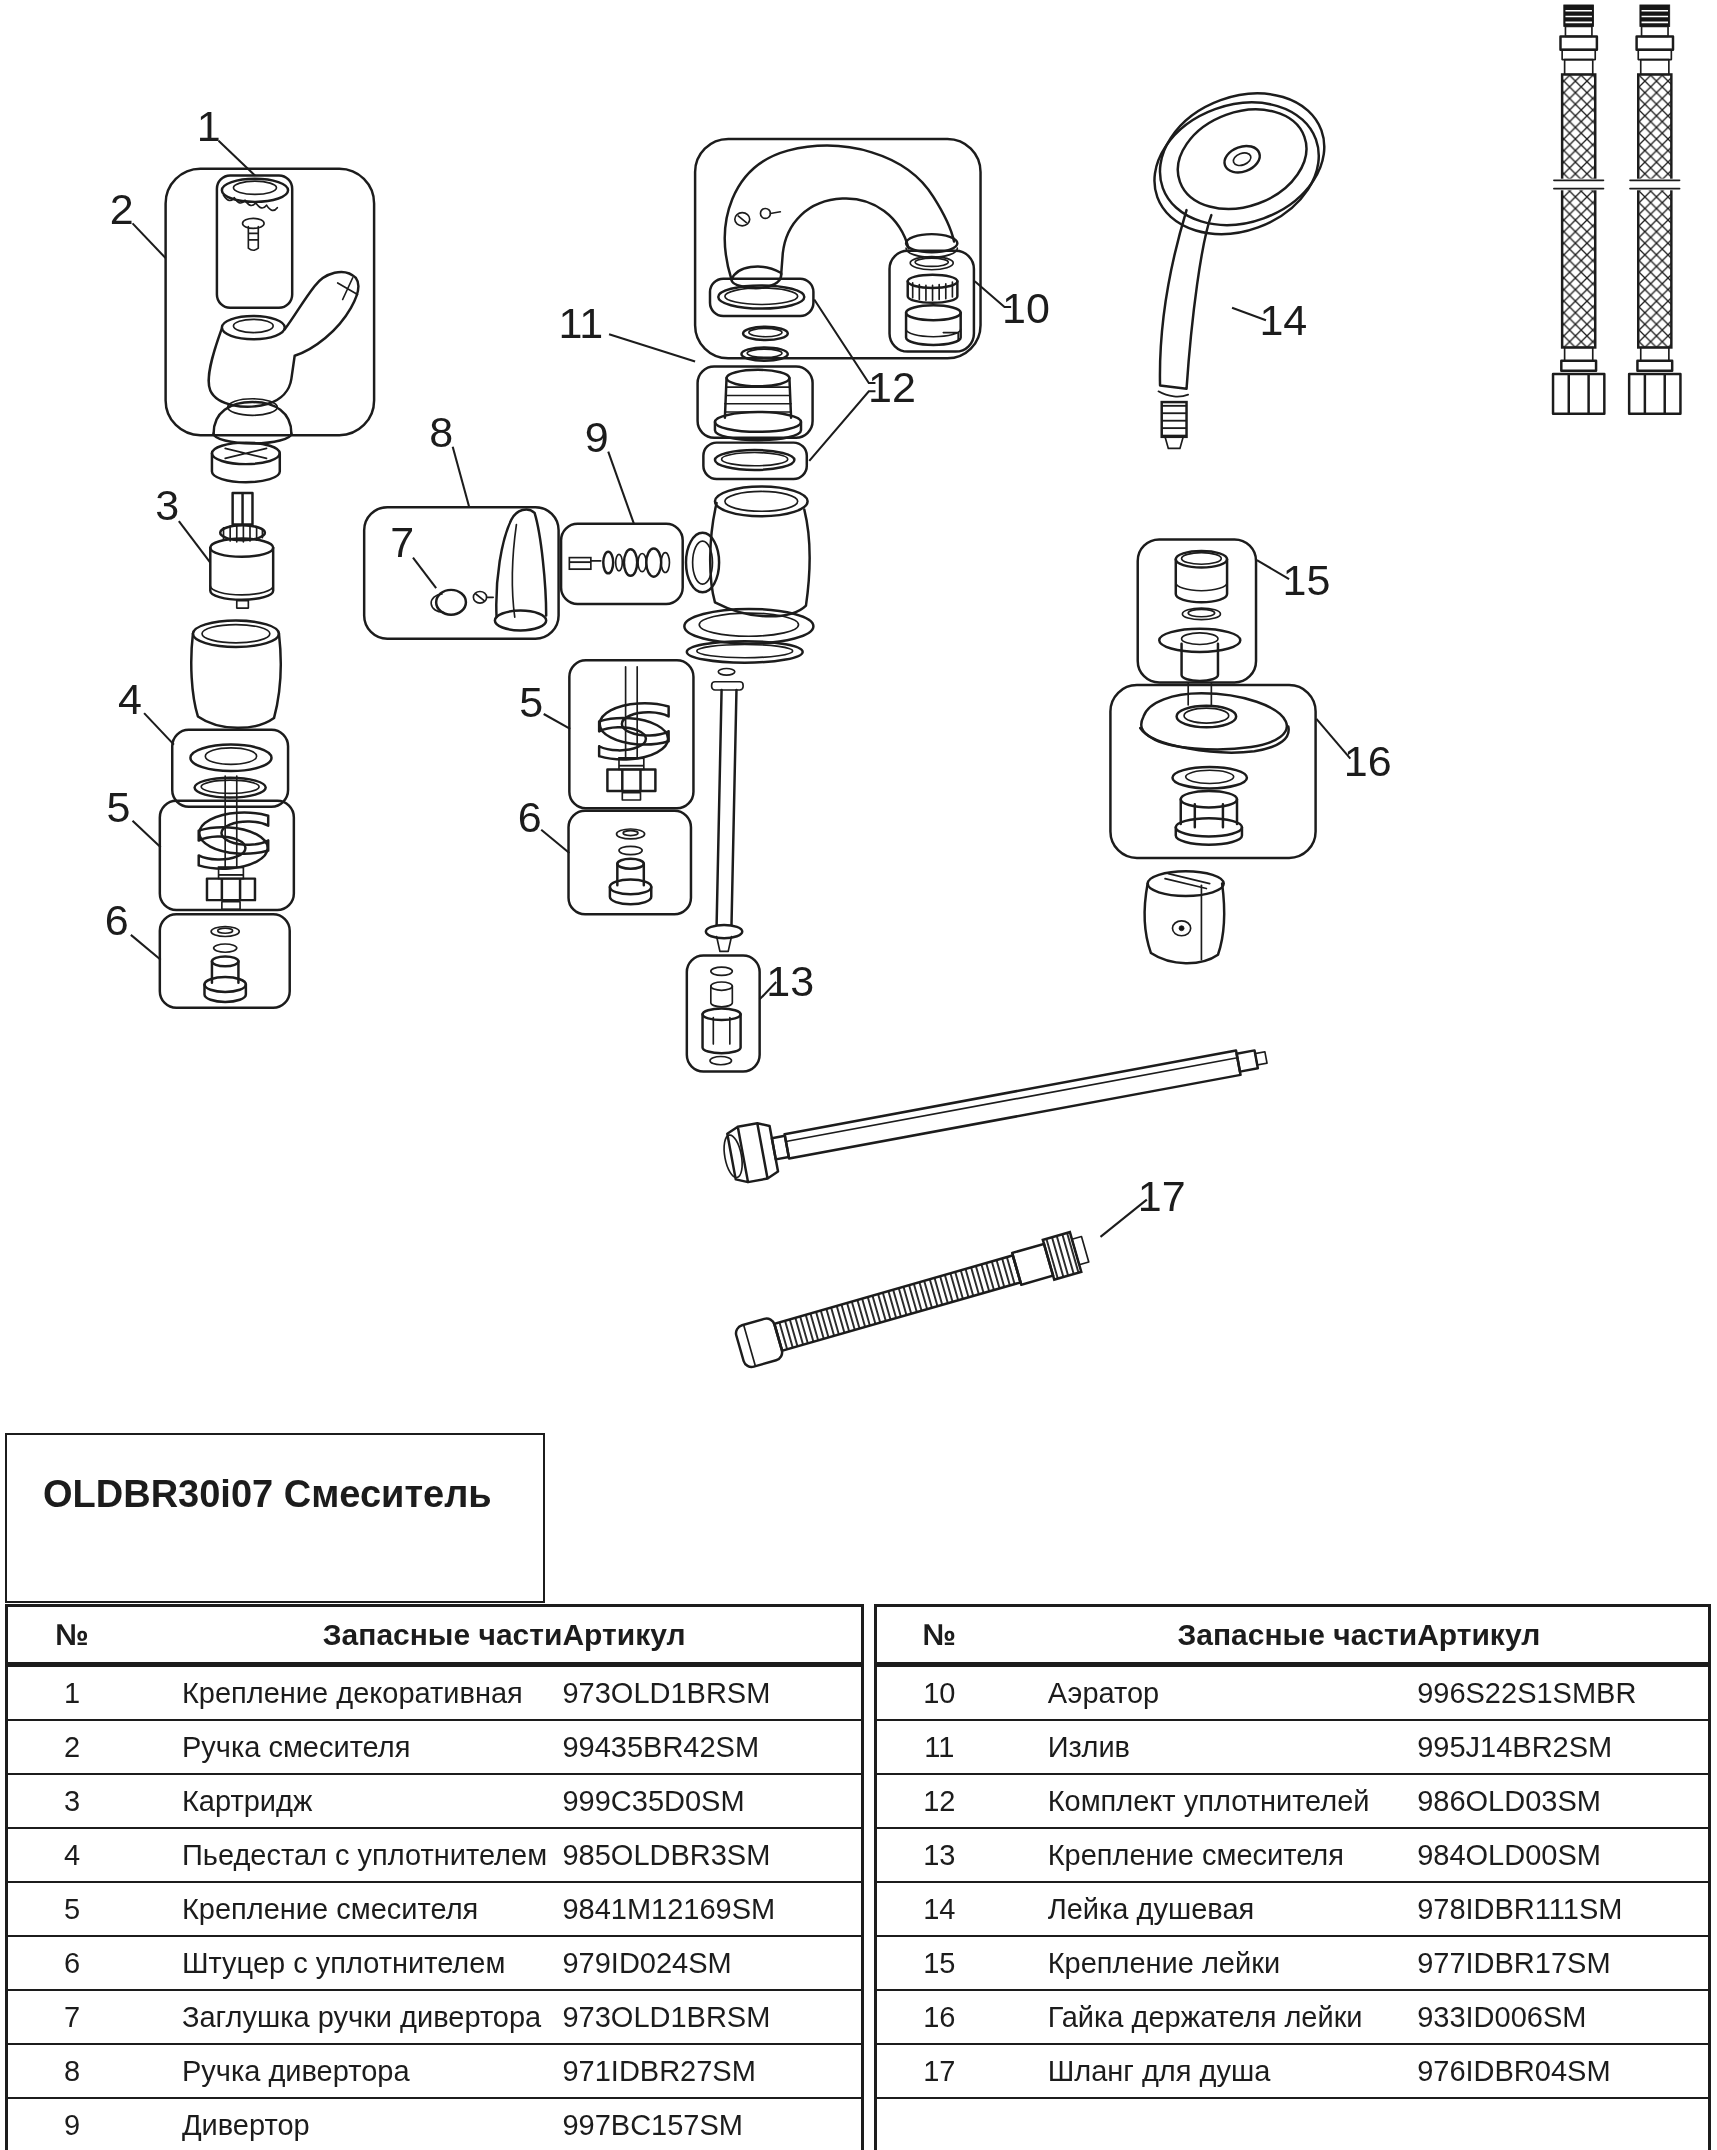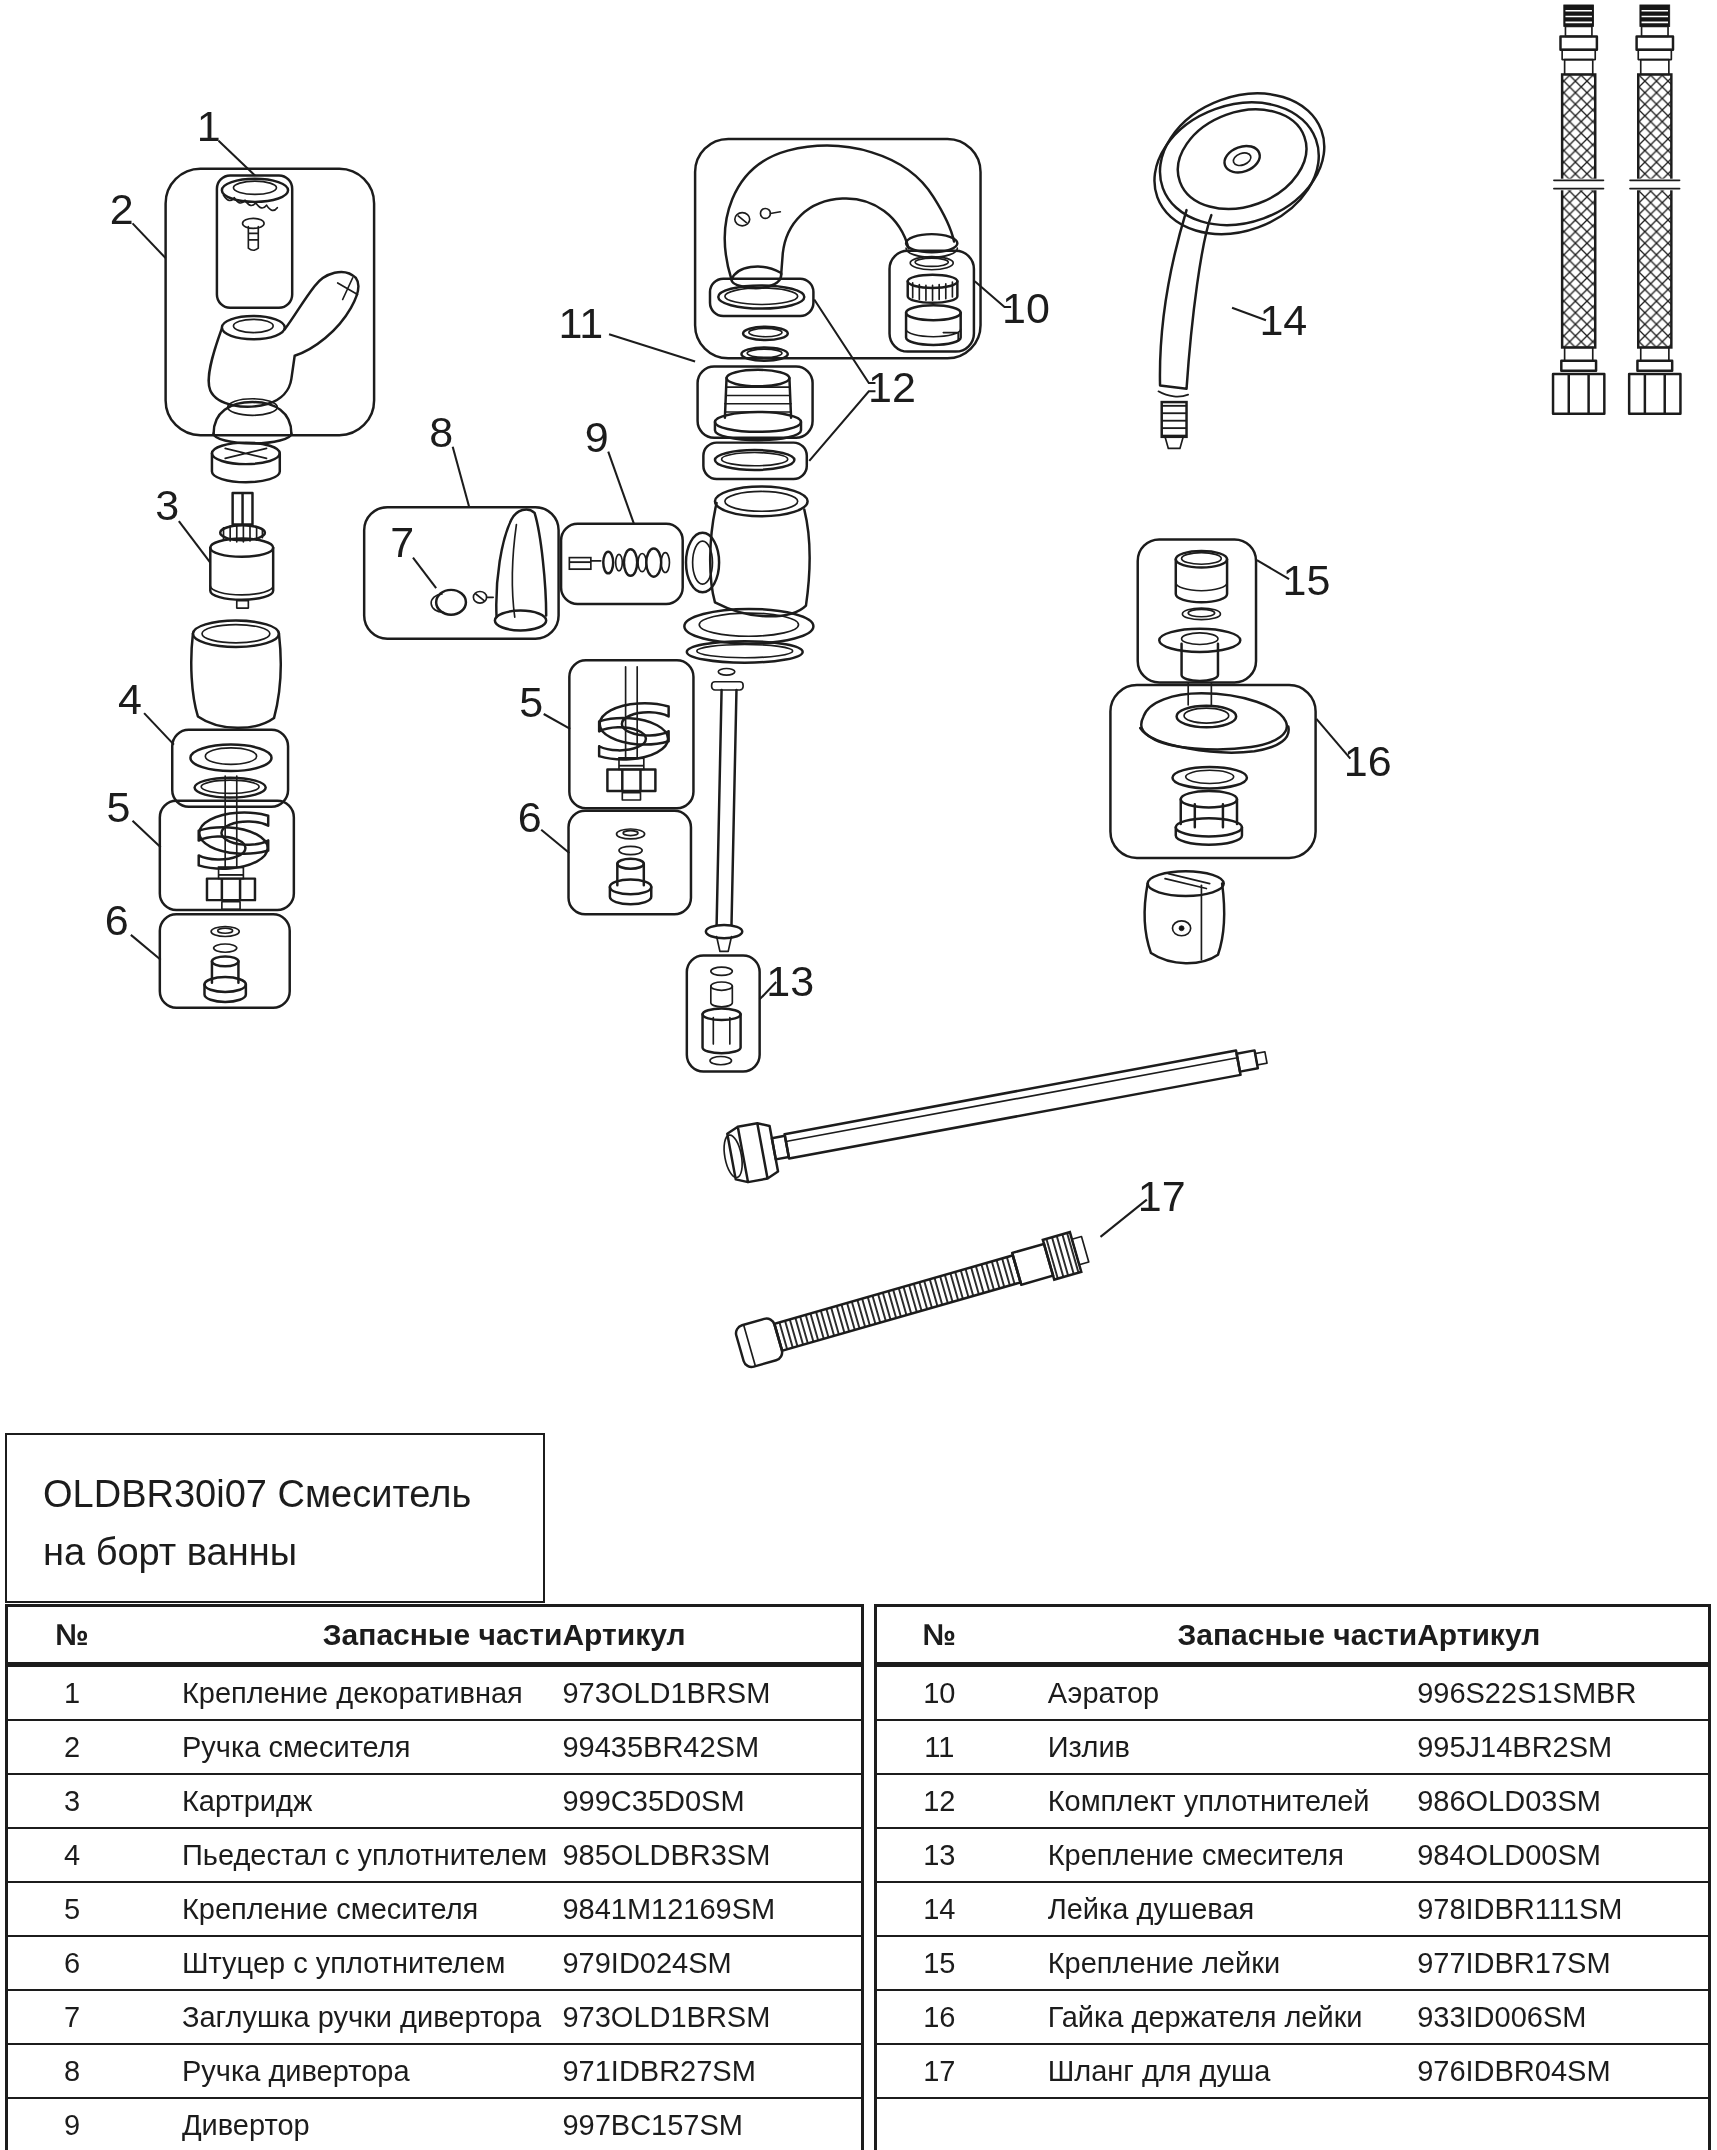--- a/index.html
+++ b/index.html
@@ -10,21 +10,21 @@
   svg .ln2{stroke:#1c1c1c;stroke-width:2;fill:none;stroke-linecap:round;stroke-linejoin:round;}
   svg .box{stroke:#1c1c1c;stroke-width:3;fill:none;}
   svg .leader{stroke:#1c1c1c;stroke-width:2.5;fill:none;}
   svg .fillw{fill:#ffffff;}
   svg .dark{fill:#161616;stroke:#161616;}
   .callout-num{font-family:"Liberation Sans",sans-serif;font-size:52px;fill:#1c1c1c;
                text-anchor:middle;}
   
   .title-box{position:absolute;left:5px;top:1433px;width:540px;height:170px;
              border:2.5px solid #1c1c1c;box-sizing:border-box;
-             padding:31px 0 0 36px;font-size:38px;font-weight:400;line-height:1.52;}
+             padding:31px 0 0 36px;font-size:38px;font-weight:700;line-height:1.52;}
   
   .ptable{position:absolute;top:1604px;box-sizing:border-box;
           border:3.3px solid #1c1c1c;background:#fff;}
   .ptable.left{left:5px;width:859px;}
   .ptable.right{left:874px;width:837px;}
   .trow{display:grid;grid-template-columns:15% 50% 35%;align-items:center;
         height:52px;border-bottom:2.5px solid #1c1c1c;font-size:29px;}
   .trow.thead{height:55px;font-weight:700;border-bottom:5px solid #1c1c1c;font-size:30px;}
   .trow:last-child{border-bottom:none;}
   .cell{white-space:nowrap;overflow:hidden;}
@@ -395,21 +395,20 @@
         <text x="955" y="1186" dy="0.35em" class="callout-num">13</text>
         <text x="1551" y="387" dy="0.35em" class="callout-num">14</text>
         <text x="1579" y="701" dy="0.35em" class="callout-num">15</text>
         <text x="1653" y="920" dy="0.35em" class="callout-num">16</text>
         <text x="1404" y="1446" dy="0.35em" class="callout-num">17</text>
       </g>
   </svg>
 
   <div class="title-box">
     <div>OLDBR30i07 Смеситель</div>
-    <div>на борт ванны</div>
   </div>
 
   <div class="ptable left">
     <div class="trow thead">
       <div class="cell c-num">№</div>
       <div class="cell c-name">Запасные части</div>
       <div class="cell c-code">Артикул</div>
     </div>
     <div>
         <div class="trow">

